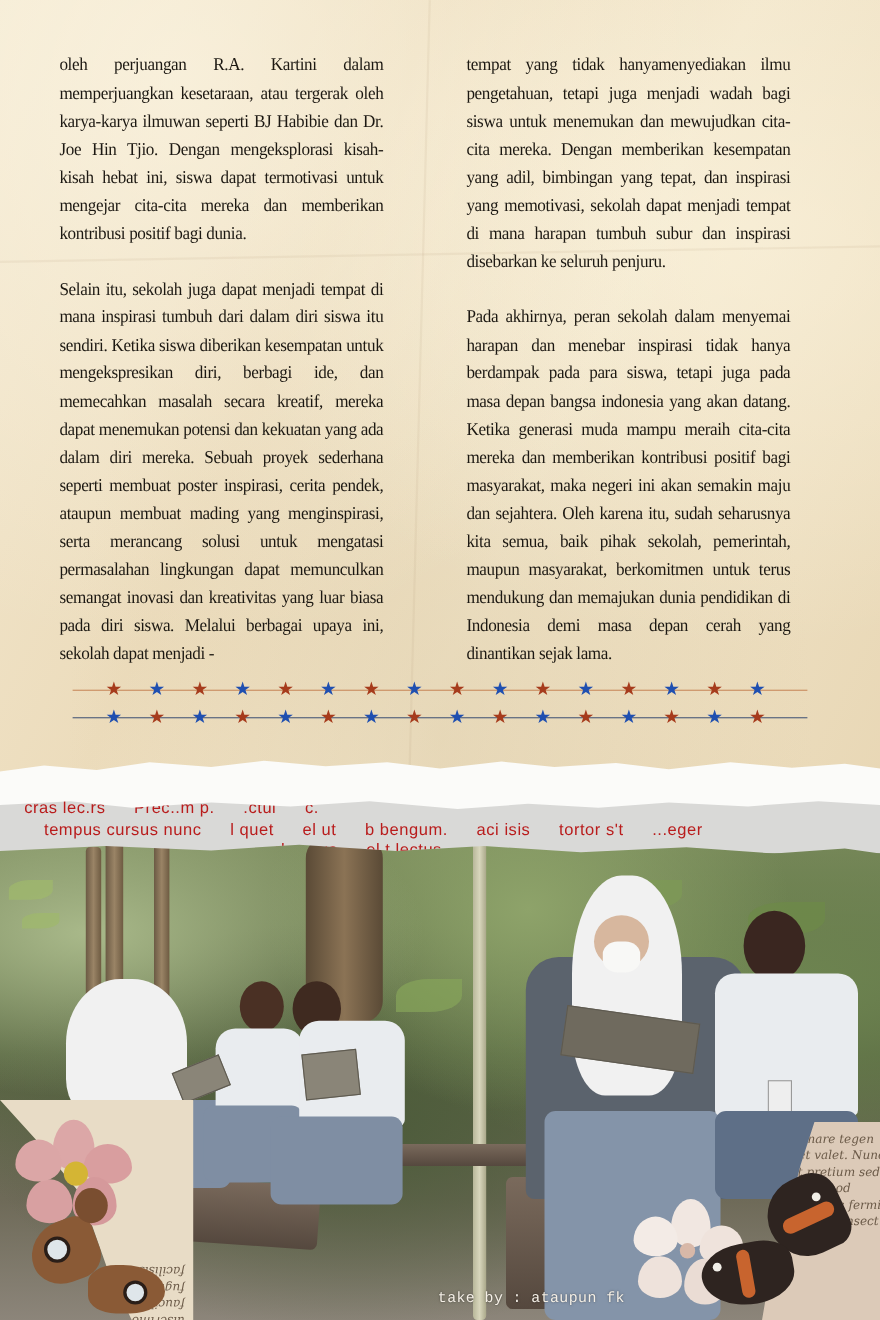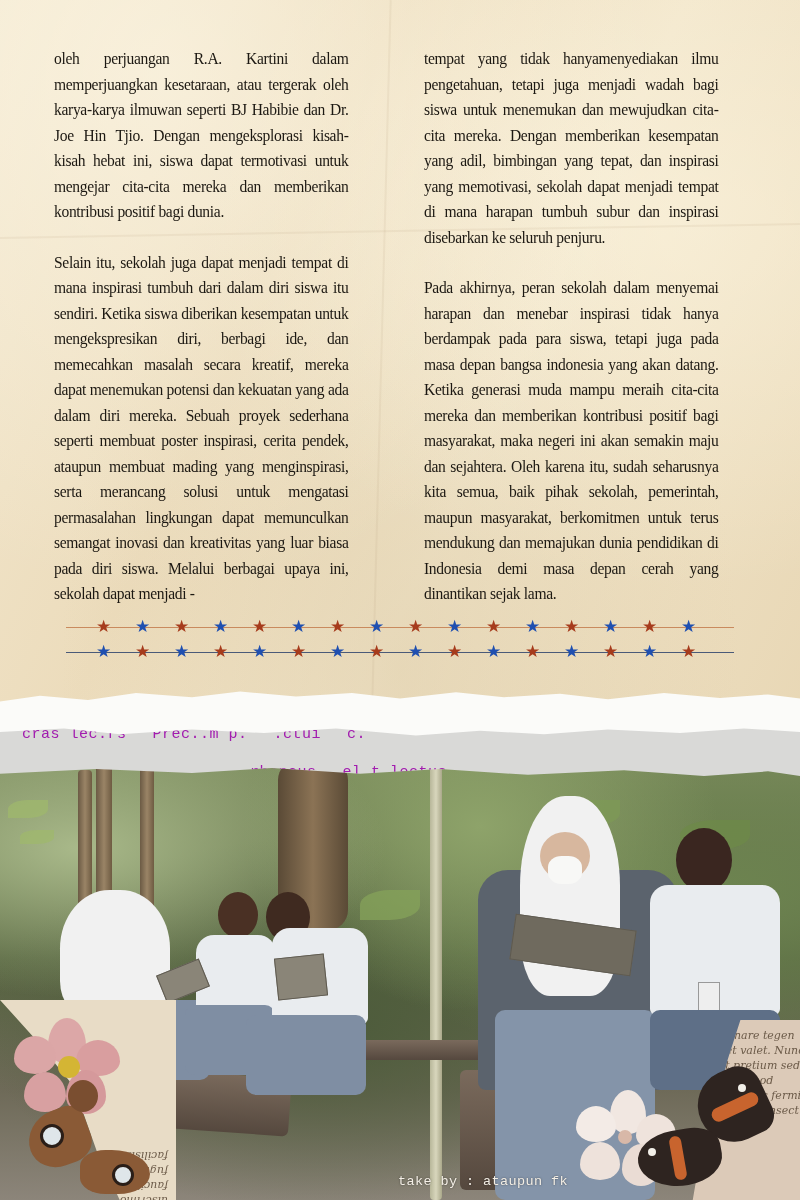--- a/index.html
+++ b/index.html
@@ -36,21 +36,21 @@
   
   .torn-white {
     position:absolute; left:0; top:686px; width:800px; height:70px; background:#fbfbf9;
     clip-path:polygon(0 22%,5% 14%,11% 20%,17% 10%,24% 16%,30% 8%,37% 15%,44% 10%,50% 18%,57% 9%,63% 16%,70% 11%,76% 19%,83% 10%,90% 17%,96% 12%,100% 18%,100% 100%,0 100%);
   }
   .lorem-strip {
     position:absolute; left:0; top:718px; width:800px; height:58px; background:#d9d9d7;
     clip-path:polygon(0 24%,8% 18%,15% 28%,24% 20%,33% 26%,42% 18%,52% 30%,60% 22%,68% 28%,76% 20%,85% 26%,93% 18%,100% 24%,100% 100%,96% 92%,88% 100%,78% 90%,66% 98%,55% 88%,45% 96%,34% 86%,24% 95%,12% 88%,0 96%);
     overflow:hidden;
   }
-  .lorem-row { position:absolute; left:22px; white-space:nowrap; font-family:Liberation Mono, monospace; font-size:15px; color:#a21caf; letter-spacing:0.5px; }
+  .lorem-row { position:absolute; left:22px; white-space:nowrap; font-family:Liberation Sans, sans-serif; font-size:15px; color:#b91c1c; letter-spacing:0.5px; }
   .lorem-row span { margin-right:26px; }
 
   .photo {
     position:absolute; left:0; top:760px; width:800px; height:440px; overflow:hidden;
     background:
       radial-gradient(ellipse at 10% 20%, #a9b98a 0%, rgba(169,185,138,0) 30%),
       radial-gradient(ellipse at 60% 15%, #8ea36a 0%, rgba(142,163,106,0) 35%),
       radial-gradient(ellipse at 90% 30%, #6d8450 0%, rgba(109,132,80,0) 40%),
       radial-gradient(ellipse at 40% 60%, #4c5b3a 0%, rgba(76,91,58,0) 50%),
       linear-gradient(180deg, #7a8a5c 0%, #55633f 45%, #6e6a58 75%, #8c857a 100%);
@@ -174,20 +174,21 @@
 
   <div class="face" style="left:676px;top:68px;width:56px;height:64px;background:#3a2620;"></div>
   <div class="shirt" style="left:650px;top:125px;width:130px;height:130px;"></div>
   <div style="position:absolute;left:698px;top:222px;width:20px;height:38px;background:#eee;border:1px solid #999;"></div>
   <div class="skirt" style="left:650px;top:250px;width:130px;height:80px;background:#5e6f87;"></div>
 </div>
 
 <div class="torn-white"></div>
 <div class="lorem-strip">
   <div class="lorem-row" style="top:8px;" id="lr1"><span>cras lec.rs</span><span>Prec..m p.</span><span>.ctui</span><span>c.</span></div>
+  <div class="lorem-row" style="top:28px;left:40px;" id="lr2"><span>tempus cursus nunc</span><span>l quet</span><span>el ut</span><span>b bengum.</span><span>aci isis</span><span>tortor s't</span><span>...eger</span></div>
   <div class="lorem-row" style="top:46px;left:250px;" id="lr3"><span>rhoncus</span><span>el t lectus</span></div>
 </div>
 
 <div class="scrap" style="left:0;top:1000px;width:160px;height:200px;clip-path:polygon(0 0,30% 4%,45% 30%,58% 60%,80% 82%,100% 100%,0 100%);transform:rotate(180deg);">
   uiscrimo metus tempus et faucibus accumsan a te fugnit cras elit tempus facilisis diam aliquam
 </div>
 <div class="flower" style="left:14px;top:1018px;width:106px;height:100px;">
   <div class="petal" style="left:34px;top:0;width:38px;height:46px;background:#dca7a7;"></div>
   <div class="petal" style="left:62px;top:22px;width:44px;height:36px;background:#d99e9f;"></div>
   <div class="petal" style="left:52px;top:52px;width:40px;height:44px;background:#d5999b;"></div>

